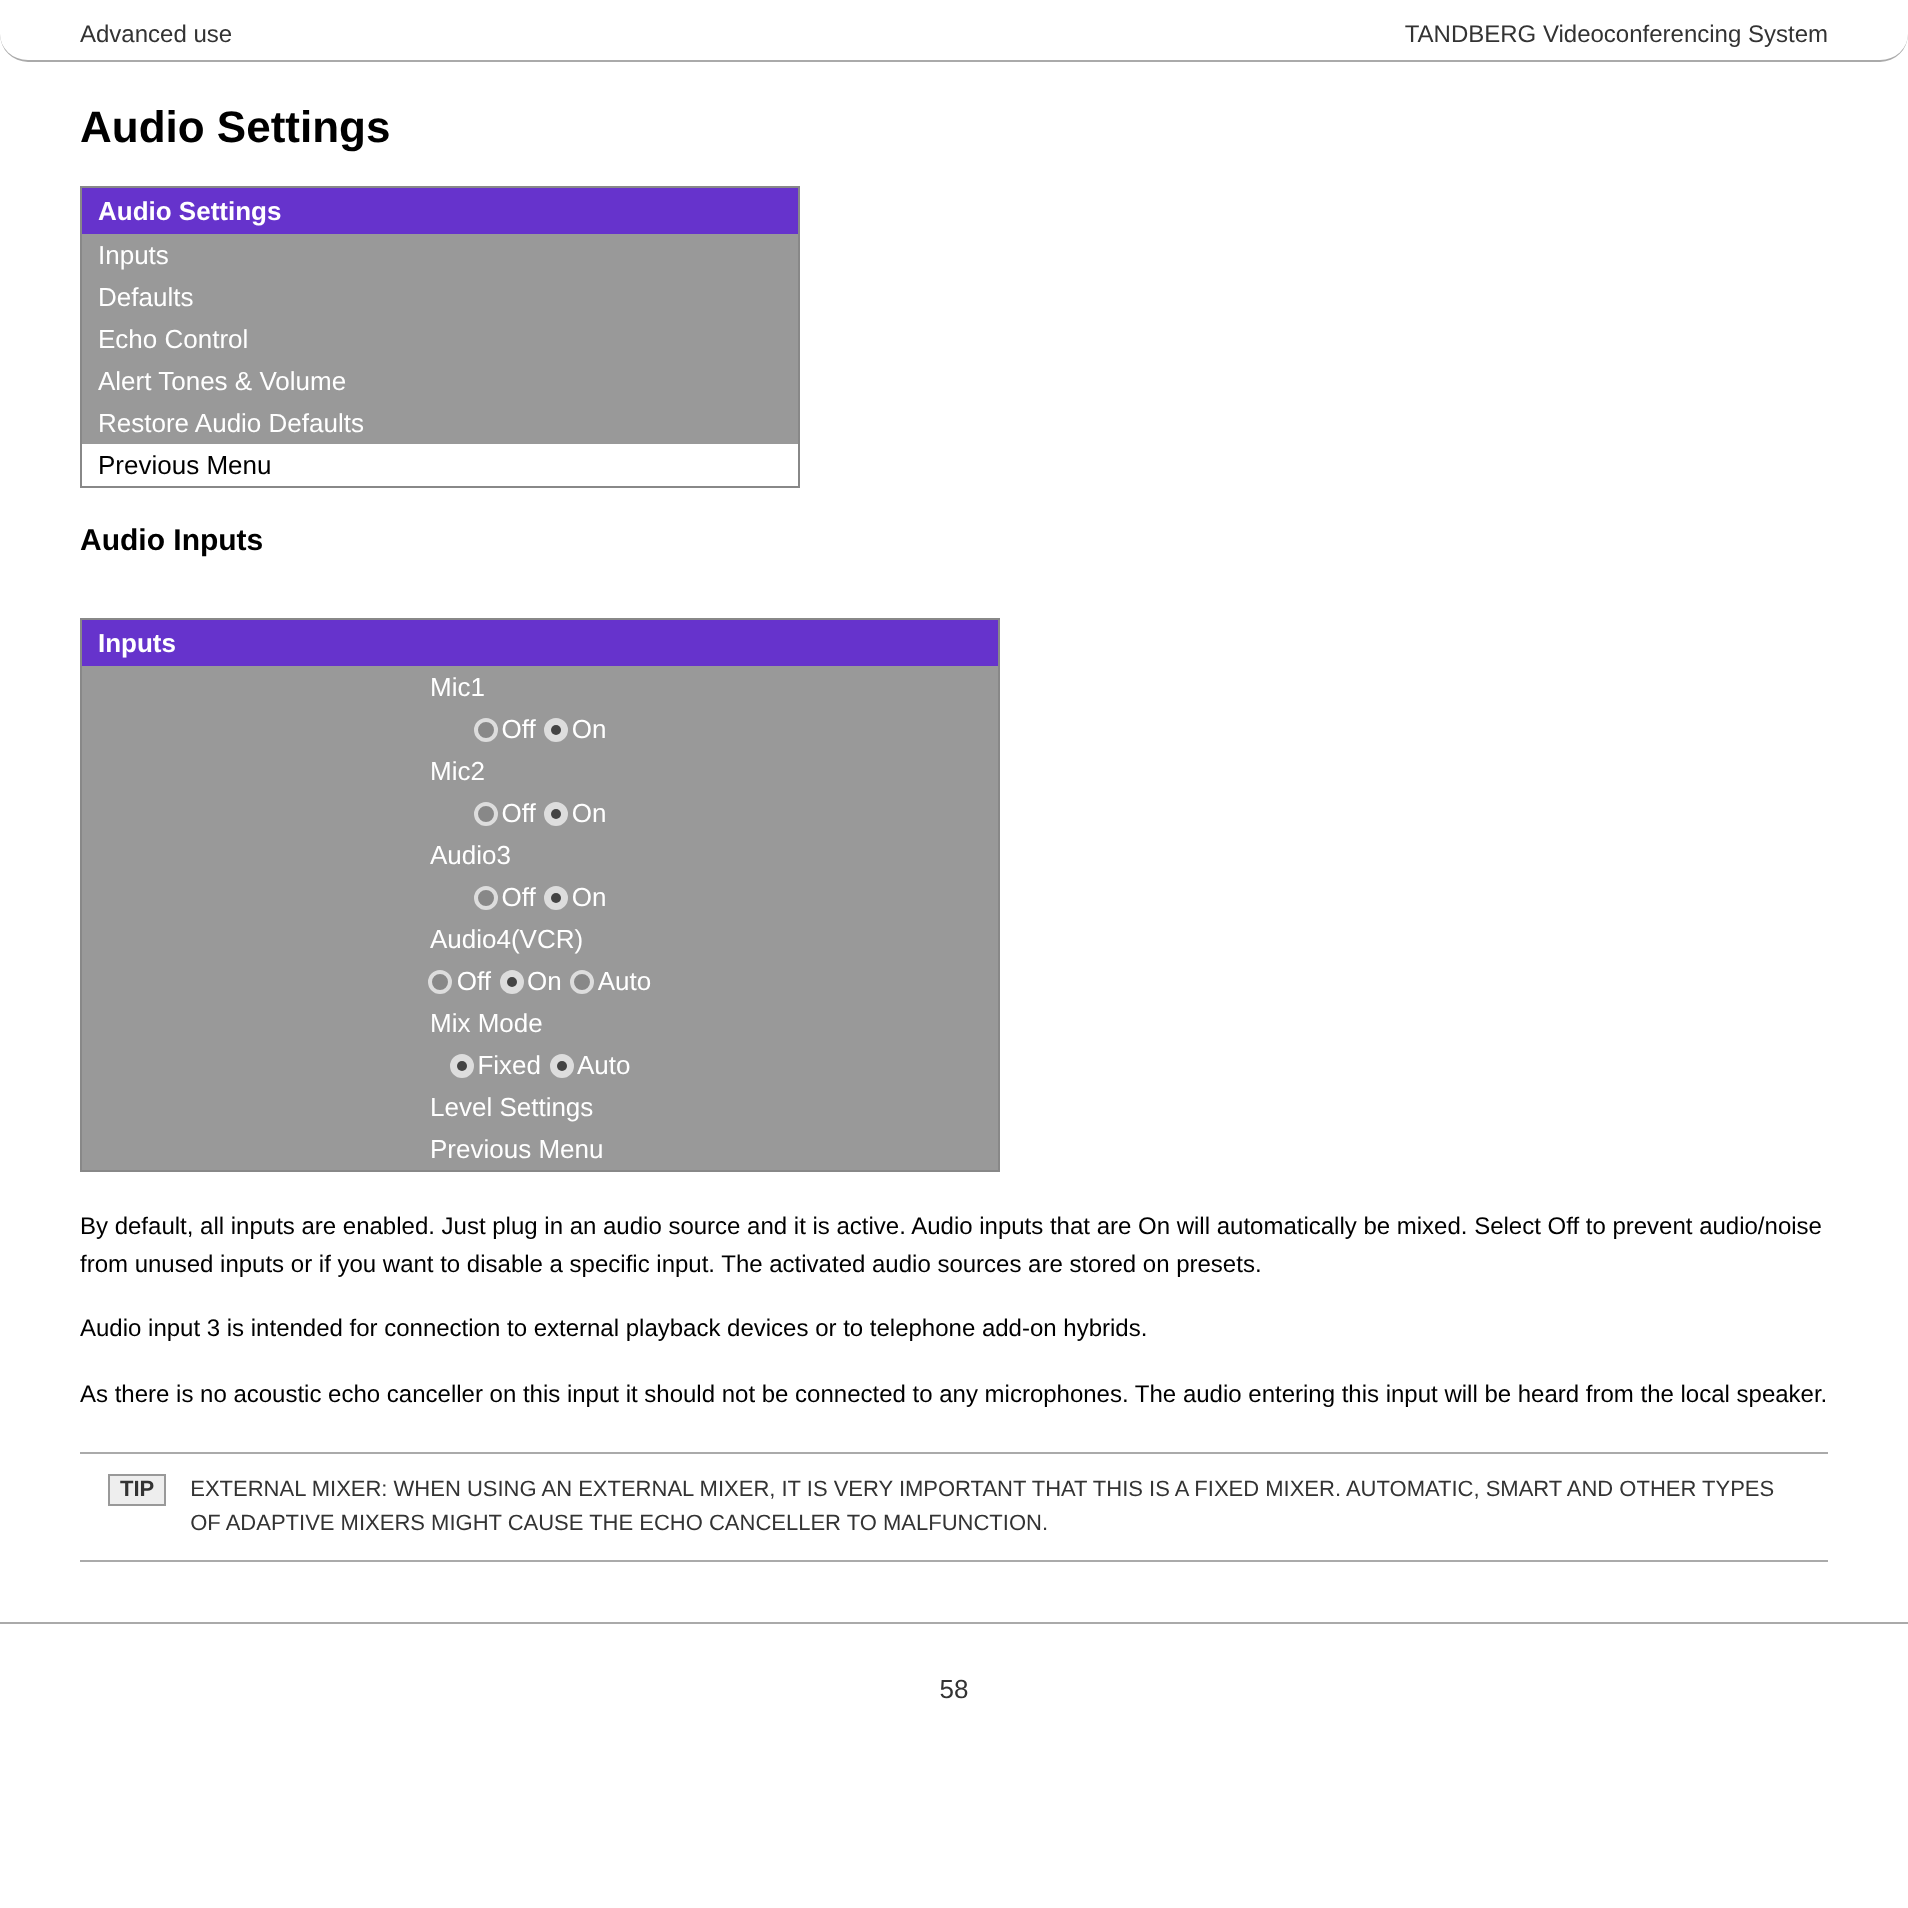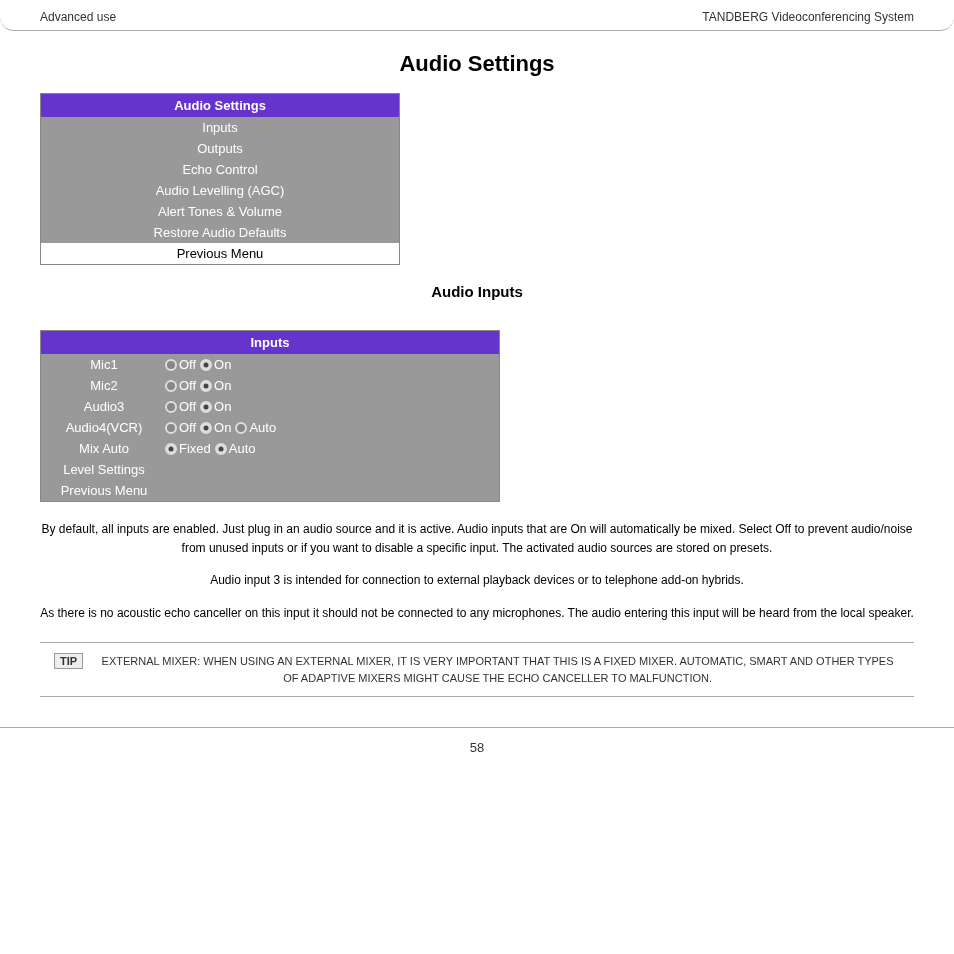--- a/index.html
+++ b/index.html
@@ -18,21 +18,20 @@
       justify-content: space-between;
       padding: 10px 40px 6px 40px;
       border-bottom: 1px solid #aaa;
       font-size: 12px;
       color: #333;
       border-radius: 14px;
     }
 
     .main-content {
       padding: 20px 40px 20px 40px;
-      text-align: center;
     }
 
     .page-title {
       font-size: 22px;
       font-weight: bold;
       margin-bottom: 16px;
     }
 
     .menu-box {
       background: #999;
@@ -82,20 +81,21 @@
       padding: 4px 8px;
     }
 
     .input-row {
       display: flex;
       align-items: center;
       padding: 3px 8px;
       font-size: 13px;
       color: #fff;
       gap: 6px;
+      flex-direction: column;
     }
 
     .input-row .label {
       width: 110px;
       font-size: 13px;
     }
 
     .radio-group {
       display: flex;
       align-items: center;
@@ -166,44 +166,43 @@
 
     .tip-text {
       font-size: 11px;
       line-height: 1.5;
       text-transform: uppercase;
     }
 
     .bottom-bar {
       border-top: 1px solid #aaa;
       text-align: center;
-      padding: 12px;
+      padding: 25px;
       font-size: 13px;
       color: #333;
       margin-top: 10px;
     }
   </style>
 </head>
 <body>
 
 <div class="top-bar">
   <span>Advanced use</span>
   <span>TANDBERG Videoconferencing System</span>
 </div>
 
 <div class="main-content">
 
   <div class="page-title">Audio Settings</div>
 
   <div class="menu-box">
     <div class="menu-header">Audio  Settings</div>
     <div class="menu-item">Inputs</div>
-    <div class="menu-item">Outputs</div>
+    <div class="menu-item">Defaults</div>
     <div class="menu-item">Echo  Control</div>
-    <div class="menu-item">Audio Levelling (AGC)</div>
     <div class="menu-item">Alert  Tones &amp; Volume</div>
     <div class="menu-item">Restore  Audio Defaults</div>
     <div class="menu-item highlighted">Previous  Menu</div>
   </div>
 
   <div class="section-title">Audio Inputs</div>
 
   <div class="inputs-box">
     <div class="inputs-header">Inputs</div>
 
@@ -261,21 +260,21 @@
           <span>On</span>
         </div>
         <div class="radio-option">
           <span class="radio-circle"></span>
           <span>Auto</span>
         </div>
       </div>
     </div>
 
     <div class="input-row">
-      <span class="label">Mix Auto</span>
+      <span class="label">Mix Mode</span>
       <div class="radio-group">
         <div class="radio-option">
           <span class="radio-circle selected"></span>
           <span>Fixed</span>
         </div>
         <div class="radio-option">
           <span class="radio-circle selected"></span>
           <span>Auto</span>
         </div>
       </div>

